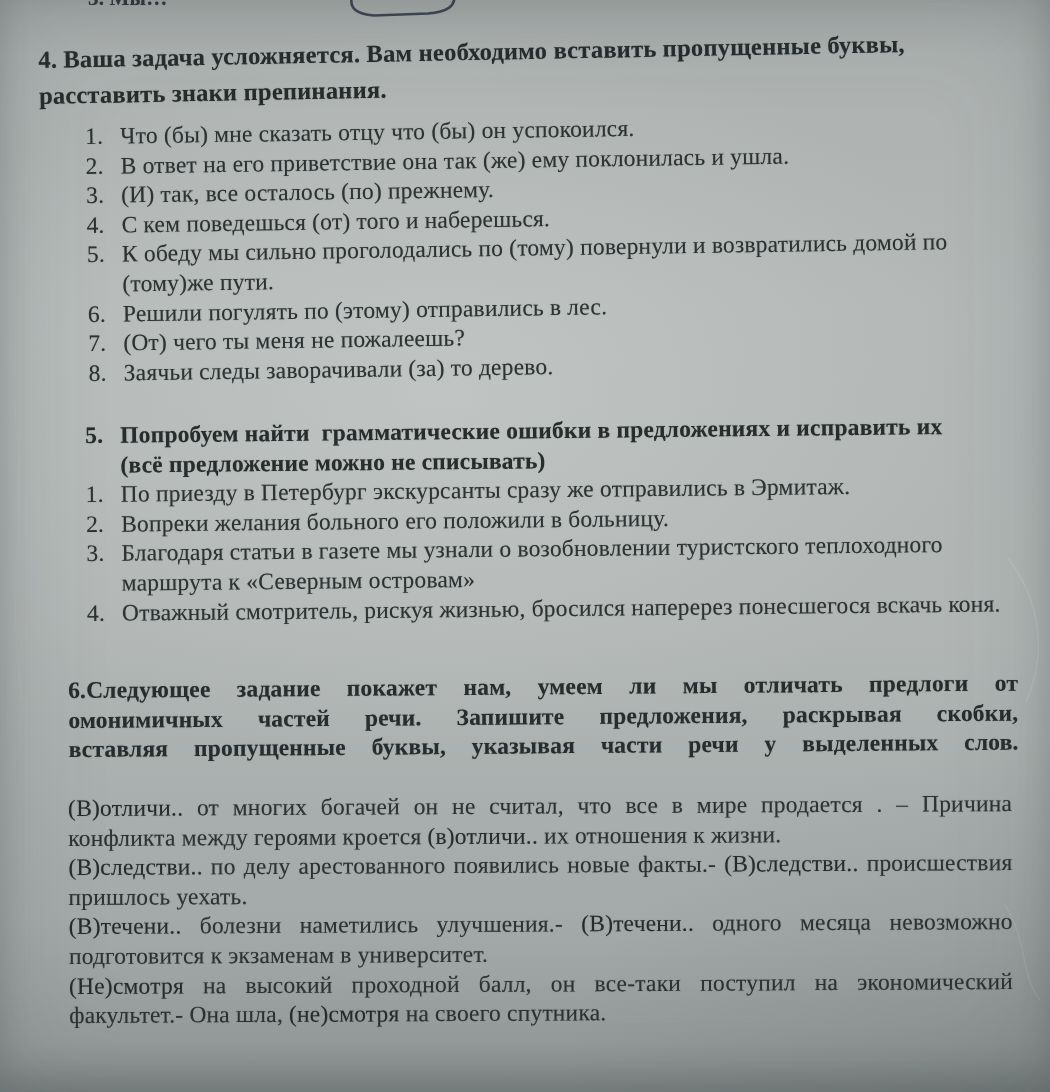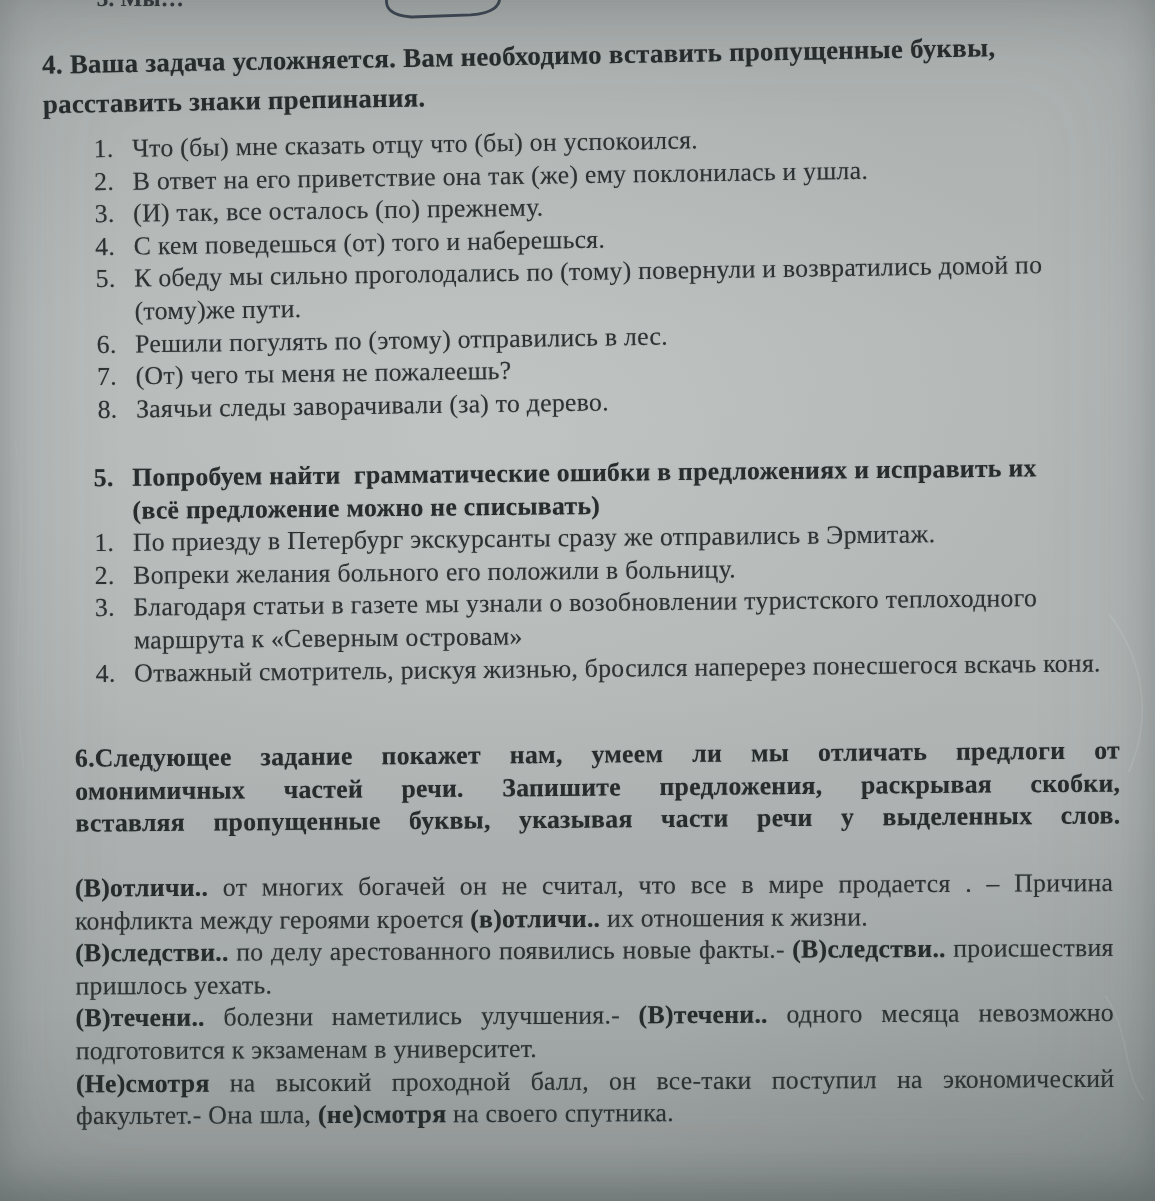--- a/index.html
+++ b/index.html
@@ -30,21 +30,21 @@
   .li{display:flex;align-items:flex-start;}
   .num{flex:0 0 35px;}
   .txt{flex:1 1 auto;}
   .s5head{font-weight:bold;color:#272c2d;}
   .s6h{position:absolute;left:68px;top:676px;width:950px;font-weight:bold;color:#272c2d;
        transform:rotate(-.45deg);transform-origin:0 0;}
   .jline{text-align:justify;text-align-last:justify;}
   .s6p{position:absolute;left:68px;top:794px;width:944px;text-align:justify;
        transform:rotate(-.3deg);transform-origin:0 0;}
   .para{margin:0;}
-  .b{font-weight:bold;color:#262b2c;}
+  .b{font-weight:normal;color:#262b2c;}
 </style>
 </head>
 <body>
 
 <div class="page" style="--ink: #2d3232;">
 
   <div class="frag">3. Мы…</div>
 
   <svg class="penmark" width="1050" height="40" viewBox="0 0 1050 40">
     <path d="M 352 -4 C 349 8, 356 14, 374 15.5 L 428 13.5 C 447 12, 456 6, 454 -5" fill="none" stroke="#2e3744" stroke-width="2.6" stroke-linecap="round" opacity="0.88"></path>

